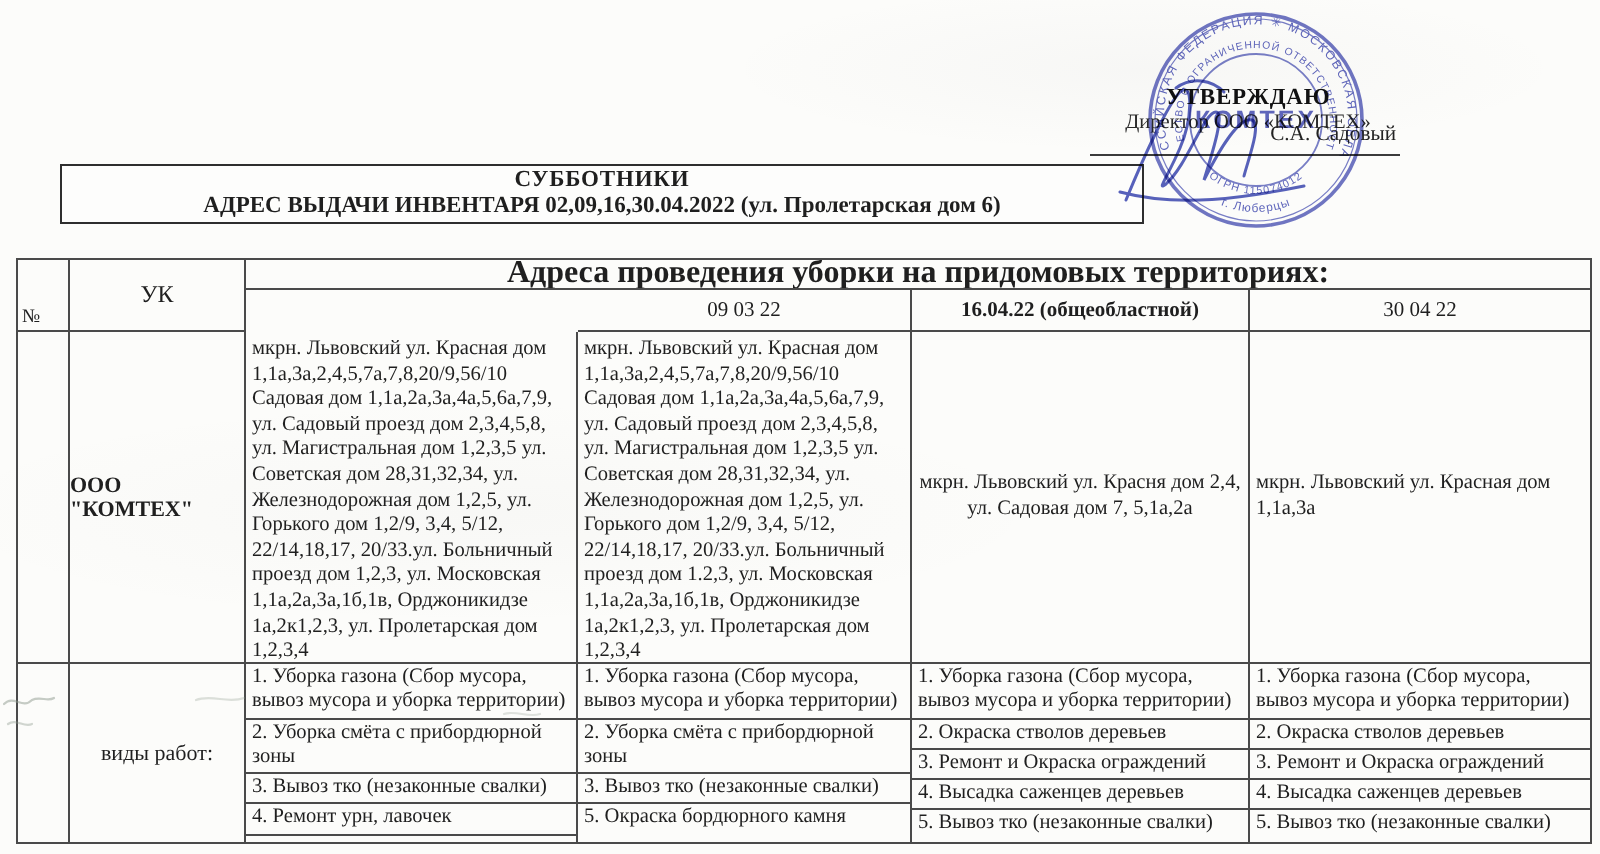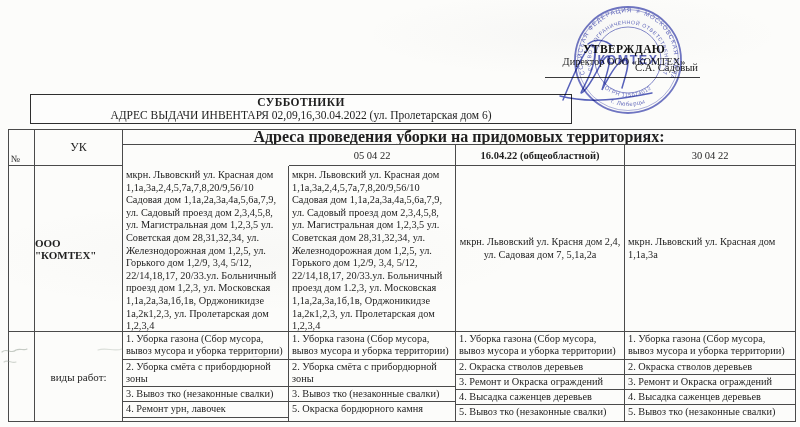--- a/index.html
+++ b/index.html
@@ -14,24 +14,24 @@
       radial-gradient(ellipse 400px 80px at 30% 60%, rgba(120,120,120,0.03), transparent 70%);
   }
   
   .approve1{position:absolute;left:583px;top:43px;width:110px;font-size:11.5px;font-weight:bold;letter-spacing:.4px;color:#111;}
   .approve2{position:absolute;left:545px;top:56px;width:158px;font-size:10.3px;text-align:center;color:#2a2a2a;}
   .sigline{position:absolute;left:545px;top:58px;width:153px;height:19px;border-bottom:1.2px solid #3b3b3b;
     font-size:10.6px;text-align:right;line-height:19px;color:#222;padding-right:2px;}
   
   .stampwrap{position:absolute;left:558px;top:2px;width:140px;height:120px;mix-blend-mode:multiply;opacity:.88;}
   
-  .titlebox{position:absolute;left:30px;top:94px;width:540px;height:28px;border:1.5px solid #2e2e2e;
+  .titlebox{position:absolute;left:30px;top:82px;width:540px;height:28px;border:1.5px solid #2e2e2e;
     text-align:center;background:rgba(255,255,255,.4);}
   .titlebox .t1{font-size:11.5px;font-weight:bold;line-height:13px;padding-top:1px;letter-spacing:.4px;}
-  .titlebox .t2{font-size:11.5px;font-weight:normal;line-height:13px;}
+  .titlebox .t2{font-size:11.5px;font-weight:bold;line-height:13px;}
   
   .tbl{position:absolute;left:8px;top:129px;width:786px;height:291px;
     display:grid;grid-template-columns:26px 88px 166px 167px 169px 170px;
     grid-template-rows:15px 21px 166px 89px;
     border:1px solid #4a4a4a;font-size:10.5px;}
   .cell{border-right:1px solid #4a4a4a;border-bottom:1px solid #4a4a4a;overflow:hidden;box-sizing:border-box;}
   .cell.last{border-right:none;}
   .numhead{grid-column:1;grid-row:1/3;display:flex;align-items:flex-end;padding:1px 2px;font-size:9.5px;}
   .ukhead{grid-column:2;grid-row:1/3;display:flex;align-items:center;justify-content:center;font-size:12px;}
   .spanhead{grid-column:3/7;grid-row:1;display:flex;align-items:center;justify-content:center;
@@ -91,21 +91,21 @@
   <div class="titlebox">
     <div class="t1">СУББОТНИКИ</div>
     <div class="t2">АДРЕС ВЫДАЧИ ИНВЕНТАРЯ 02,09,16,30.04.2022 (ул. Пролетарская дом 6)</div>
   </div>
 
   <div class="tbl">
     <div class="cell numhead">№</div>
     <div class="cell ukhead">УК</div>
     <div class="cell spanhead last" style="grid-column:3/7;">Адреса проведения уборки на придомовых территориях:</div>
 
-    <div class="cell datecell" style="grid-column:4;">05 04 22</div>
+    <div class="cell datecell" style="grid-column:4;">09 03 22</div>
     <div class="cell datecell bold" style="grid-column:5;">16.04.22 (общеобластной)</div>
     <div class="cell datecell last" style="grid-column:6;">30 04 22</div>
 
     <div class="cell numbody"></div>
     <div class="cell ukbody">ООО "КОМТЕХ"</div>
     <div class="cell addr" style="grid-column:3;">мкрн. Львовский ул. Красная дом 1,1а,3а,2,4,5,7а,7,8,20/9,56/10 Садовая дом 1,1а,2а,3а,4а,5,6а,7,9, ул. Садовый проезд дом 2,3,4,5,8, ул. Магистральная дом 1,2,3,5 ул. Советская дом 28,31,32,34, ул. Железнодорожная дом 1,2,5, ул. Горького дом 1,2/9, 3,4, 5/12, 22/14,18,17, 20/33.ул. Больничный проезд дом 1,2,3, ул. Московская 1,1а,2а,3а,1б,1в, Орджоникидзе 1а,2к1,2,3, ул. Пролетарская дом 1,2,3,4</div>
     <div class="cell addr" style="grid-column:4;">мкрн. Львовский ул. Красная дом 1,1а,3а,2,4,5,7а,7,8,20/9,56/10 Садовая дом 1,1а,2а,3а,4а,5,6а,7,9, ул. Садовый проезд дом 2,3,4,5,8, ул. Магистральная дом 1,2,3,5 ул. Советская дом 28,31,32,34, ул. Железнодорожная дом 1,2,5, ул. Горького дом 1,2/9, 3,4, 5/12, 22/14,18,17, 20/33.ул. Больничный проезд дом 1.2,3, ул. Московская 1,1а,2а,3а,1б,1в, Орджоникидзе 1а,2к1,2,3, ул. Пролетарская дом 1,2,3,4</div>
     <div class="cell addr mid ctr" style="grid-column:5;">мкрн. Львовский ул. Красня дом 2,4, ул. Садовая дом 7, 5,1а,2а</div>
     <div class="cell addr mid last" style="grid-column:6;">мкрн. Львовский ул. Красная дом 1,1а,3а</div>
 

